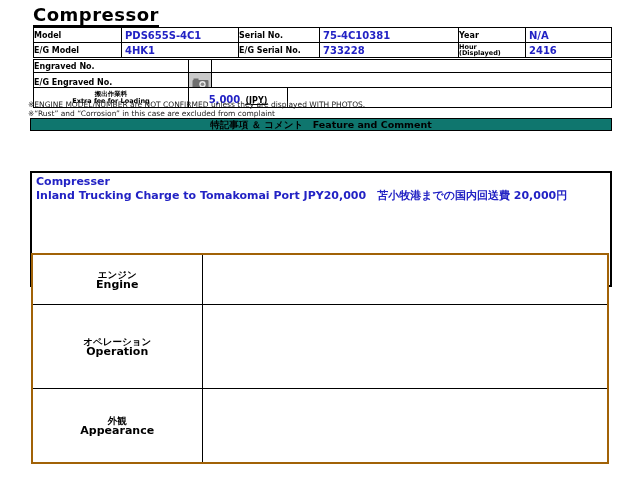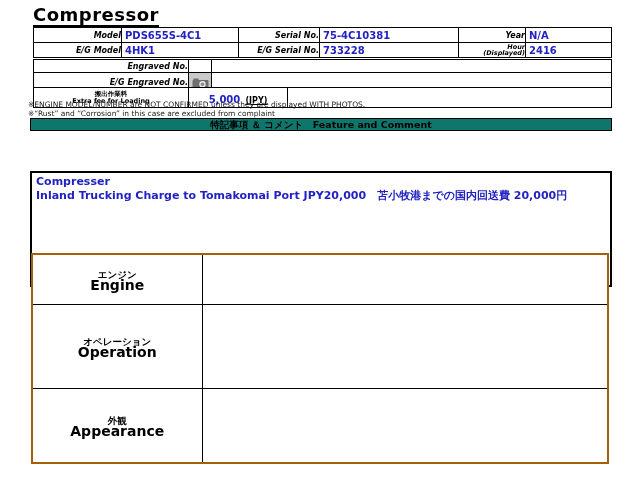--- a/index.html
+++ b/index.html
@@ -15,21 +15,21 @@
   }
   
   .title {
     position: absolute; left: 33px; top: 5px;
     font-size: 18px; font-weight: bold; letter-spacing: 0.5px;
     border-bottom: 3px solid #000; padding-bottom: 1px; line-height: 19px;
   }
   
   .t { border-collapse: collapse; table-layout: fixed; position: absolute; background: #fff; }
   .t td { border: 1px solid #000; overflow: hidden; vertical-align: middle; }
-  .lbl { text-align: right; font-weight: bold; font-size: 8px; line-height: 9px; font-style: italic; }
+  .lbl { text-align: left; font-weight: bold; font-size: 8px; line-height: 9px; }
   .lbl .sub { font-size: 6.5px; line-height: 6.5px; font-weight: bold; }
   .val { color: var(--value-blue, #2222c4); font-weight: bold; font-size: 10px; padding-left: 3px; text-align: left; }
 
   .spec-a { left: 33px; top: 27px; width: 578px; }
   .spec-a td { height: 15px; }
 
   .spec-b { left: 33px; top: 59px; width: 578px; }
   .spec-b td { height: 13px; }
   .cam-cell { background: #c9c9c9; text-align: center; padding: 0; }
   .cam-cell svg { display: inline-block; vertical-align: middle; }
@@ -54,21 +54,21 @@
   }
   .comment-box .cline { color: var(--value-blue, #2222c4); font-weight: bold; font-size: 11px; line-height: 13.5px; white-space: nowrap; }
 
   .insp { left: 31px; top: 253px; width: 492px; border: 2px solid #a16207; }
   .insp td { border: 1px solid #000; }
   .insp .r1 td { height: 50px; }
   .insp .r2 td { height: 84px; }
   .insp .r3 td { height: 75px; }
   .insp-label { text-align: center; vertical-align: middle; }
   .insp-jp { font-size: 9.5px; font-weight: bold; line-height: 11px; }
-  .insp-en { font-size: 14px; font-weight: bold; line-height: 10px; }
+  .insp-en { font-size: 11px; font-weight: bold; line-height: 10px; }
 </style>
 </head>
 <body>
 
 <div id="page">
 
   <div class="title">Compressor</div>
 
   <table class="t spec-a">
     <colgroup>

